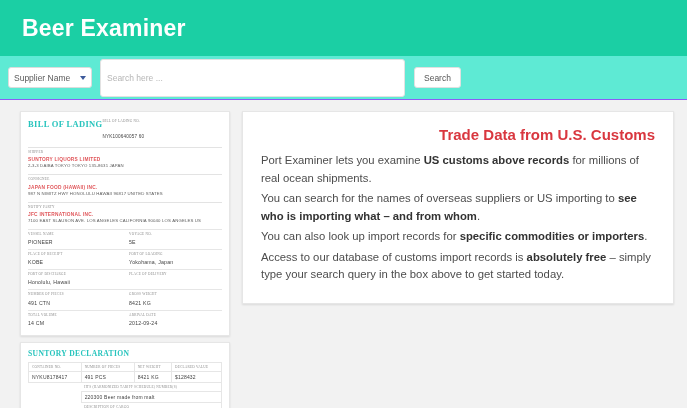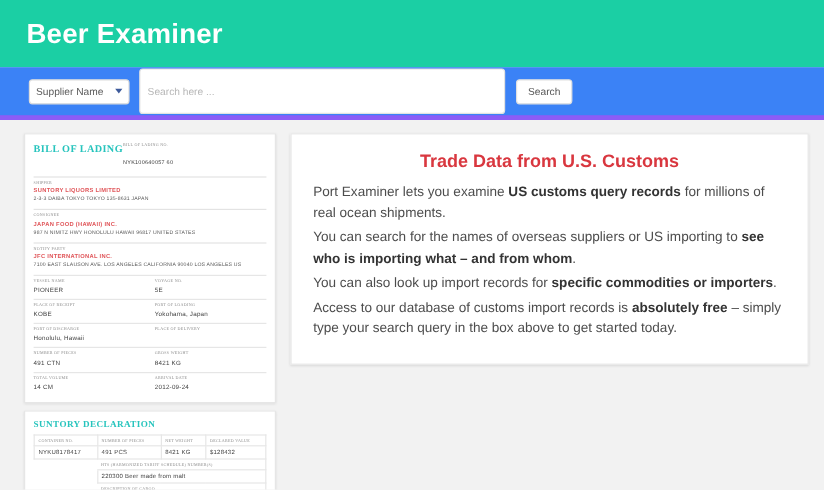--- a/index.html
+++ b/index.html
@@ -21,25 +21,25 @@
   .brand {
     color: #ffffff;
     font-size: 23px;
     font-weight: 600;
     letter-spacing: .2px;
   }
 
   
   .search-strip {
     height: 44px;
-    background: #3b82f6;
+    background: #5eead4;
     display: flex;
     align-items: center;
-    padding-left: 24px;
-    border-bottom: 4px solid #8b5cf6;
+    padding-left: 8px;
+    border-bottom: 1px solid #8b5cf6;
   }
   .select-wrap {
     position: relative;
     width: 84px; height: 21px;
     border: 1px solid #dcdcdc;
     border-radius: 3px;
     background: #fff;
     display: flex; align-items: center;
     padding: 0 5px;
   }
@@ -178,21 +178,21 @@
   }
   .span-row th { border-left: none; }
   .hts-val { font-size: 5px; color: #3f3f3f; }
 
   
   .promo { padding: 14px 18px 16px 18px; }
   .promo-title {
     color: #d9373f;
     font-size: 15px;
     font-weight: 700;
-    text-align: center;
+    text-align: right;
     margin-bottom: 9px;
   }
   .promo p {
     color: #4d4d4d;
     font-size: 11.3px;
     line-height: 1.55;
     margin-bottom: 3px;
   }
   .promo b { color: #333; font-weight: 700; }
 </style>
@@ -329,19 +329,19 @@
           <th colspan="3">DESCRIPTION OF CARGO</th>
         </tr>
       </tbody>
         </table>
     </div>
   </div>
 
   <div class="right-col">
     <div class="card promo">
       <div class="promo-title">Trade Data from U.S. Customs</div>
-      <p><span>Port Examiner lets you examine </span><b>US customs query records</b><span> for millions of real ocean shipments.</span></p>
+      <p><span>Port Examiner lets you examine </span><b>US customs above records</b><span> for millions of real ocean shipments.</span></p>
       <p><span>You can search for the names of overseas suppliers or US importing to </span><b>see who is importing what – and from whom</b><span>.</span></p>
       <p><span>You can also look up import records for </span><b>specific commodities or importers</b><span>.</span></p>
       <p><span>Access to our database of customs import records is </span><b>absolutely free</b><span> – simply type your search query in the box above to get started today.</span></p>
     </div>
   </div>
 </div>
 
 </body></html>

